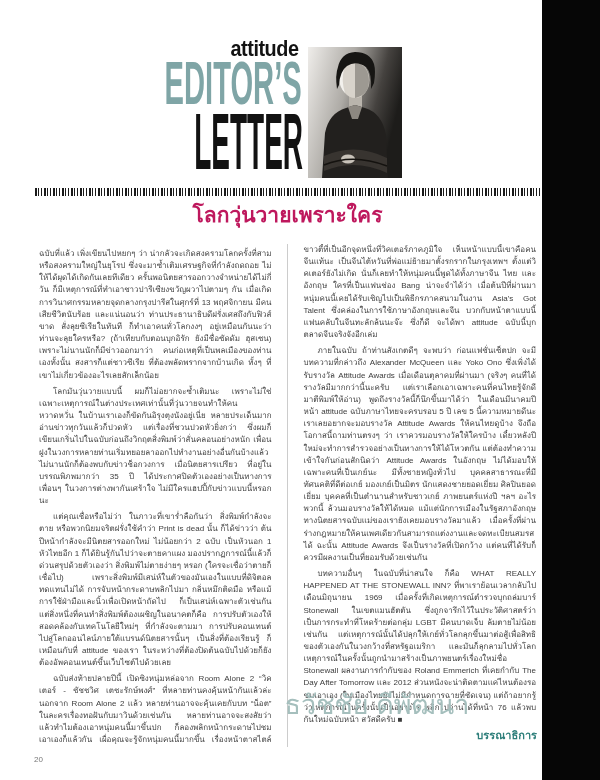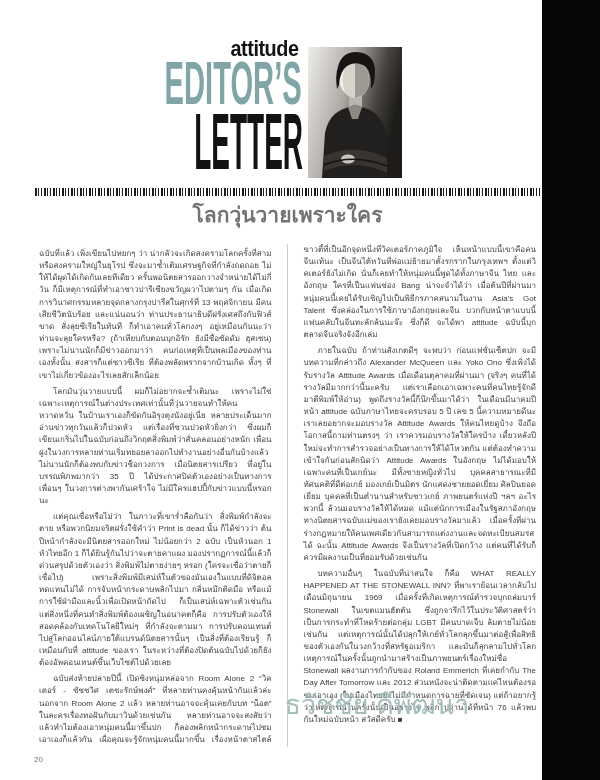--- a/index.html
+++ b/index.html
@@ -29,21 +29,21 @@
   .photo svg{display:block;}
   
   .stripes{
     left:35px;top:188px;width:505px;height:8px;
     background-image:
       repeating-linear-gradient(90deg,#1b1b1b 0 1px,transparent 1px 3px),
       repeating-linear-gradient(90deg,#1b1b1b 0 2px,transparent 2px 9px);
   }
   .title{
     left:35px;top:199px;width:505px;text-align:center;
-    font-size:21px;line-height:32px;font-weight:700;color:#737373;
+    font-size:21px;line-height:32px;font-weight:700;color:#be185d;
   }
   
   .article{
     left:35px;top:244px;width:505px;height:503px;overflow:hidden;
     column-count:2;column-gap:24px;column-rule:1px solid #cccccc;column-fill:auto;
     font-size:8px;line-height:12.15px;text-align:justify;color:#3c3c3c;
   }
   .article p{margin:4px;}
   .article p.indent{text-indent:14px;}
   .sig-name{
@@ -101,18 +101,19 @@
   <div class="abs article">
     <p>ฉบับที่แล้ว เพิ่งเขียนไปหยกๆ ว่า น่ากลัวจะเกิดสงครามโลกครั้งที่สาม หรือสงครามใหญ่ในยุโรป ซึ่งจะมาซ้ำเติมเศรษฐกิจที่กำลังถดถอย ไม่ให้ได้ผุดได้เกิดกันเลยทีเดียว ครั้นพอนิตยสารออกวางจำหน่ายได้ไม่กี่วัน ก็มีเหตุการณ์ที่ทำเอาชาวปารีเซียงขวัญผวาไปตามๆ กัน เมื่อเกิดการวินาศกรรมหลายจุดกลางกรุงปารีสในศุกร์ที่ 13 พฤศจิกายน มีคนเสียชีวิตนับร้อย และแน่นอนว่า ท่านประธานาธิบดีฝรั่งเศสถึงกับฟิวส์ขาด สั่งลุยซีเรียในทันที ก็ทำเอาคนทั่วโลกงงๆ อยู่เหมือนกันนะว่า ท่านจะลุยใครหรือ? (ถ้าเทียบกับตอนบุกอิรัก ยังมีชื่อซัดดัม ฮุสเซน) เพราะไม่นานนักก็มีข่าวออกมาว่า คนก่อเหตุที่เป็นพลเมืองของท่านเองทั้งนั้น สงสารก็แต่ชาวซีเรีย ที่ต้องพลัดพรากจากบ้านเกิด ทั้งๆ ที่เขาไม่เกี่ยวข้องอะไรเลยสักเล็กน้อย</p>
     <p class="indent">โลกมันวุ่นวายแบบนี้ ผมก็ไม่อยากจะซ้ำเติมนะ เพราะไม่ใช่เฉพาะเหตุการณ์ในต่างประเทศเท่านั้นที่วุ่นวายจนทำให้คนหวาดหวั่น ในบ้านเราเองก็ขัดกันอิรุงตุงนังอยู่เนี่ย หลายประเด็นมาก อ่านข่าวทุกวันแล้วก็ปวดหัว แต่เรื่องที่ชวนปวดหัวยิ่งกว่า ซึ่งผมก็เขียนเกริ่นไปในฉบับก่อนถึงวิกฤตสิ่งพิมพ์ว่าสั่นคลอนอย่างหนัก เพื่อนฝูงในวงการหลายท่านเริ่มทยอยลาออกไปทำงานอย่างอื่นกันบ้างแล้ว ไม่นานนักก็ต้องพบกับข่าวช็อกวงการ เมื่อนิตยสารเปรียว ที่อยู่ในบรรณพิภพมากว่า 35 ปี ได้ประกาศปิดตัวเองอย่างเป็นทางการ เพื่อนๆ ในวงการต่างพากันเศร้าใจ ไม่มีใครแฮปปี้กับข่าวแบบนี้หรอกนะ</p>
     <p class="indent">แต่คุณเชื่อหรือไม่ว่า ในภาวะที่เขาร่ำลือกันว่า สิ่งพิมพ์กำลังจะตาย หรือพวกนิยมจริตฝรั่งใช้คำว่า Print is dead นั้น ก็ได้ข่าวว่า ต้นปีหน้ากำลังจะมีนิตยสารออกใหม่ ไม่น้อยกว่า 2 ฉบับ เป็นหัวนอก 1 หัวไทยอีก 1 ก็ได้ยินรู้กันไปว่าจะตายคาแผง มองปรากฏการณ์นี้แล้วก็ด่วนสรุปด้วยตัวเองว่า สิ่งพิมพ์ไม่ตายง่ายๆ หรอก (ใครจะเชื่อว่าตายก็เชื่อไป) เพราะสิ่งพิมพ์มีเสน่ห์ในตัวของมันเองในแบบที่ดิจิตอลทดแทนไม่ได้ การจับหน้ากระดาษพลิกไปมา กลิ่นหมึกติดมือ หรือแม้การใช้ฝ่ามือและนิ้วเพื่อเปิดหน้าถัดไป ก็เป็นเสน่ห์เฉพาะตัวเช่นกัน แต่สิ่งหนึ่งที่คนทำสิ่งพิมพ์ต้องเผชิญในอนาคตก็คือ การปรับตัวเองให้สอดคล้องกับเทคโนโลยีใหม่ๆ ที่กำลังจะตามมา การปรับคอนเทนต์ไปสู่โลกออนไลน์ภายใต้แบรนด์นิตยสารนั้นๆ เป็นสิ่งที่ต้องเรียนรู้ ก็เหมือนกับที่ attitude ของเรา ในระหว่างที่ต้องปิดต้นฉบับไปด้วยก็ยังต้องอัพคอนเทนต์ขึ้นเว็บไซต์ไปด้วยเลย</p>
     <p class="indent">ฉบับส่งท้ายปลายปีนี้ เปิดซิงหนุ่มหล่อจาก Room Alone 2 “วิคเตอร์ - ชัชชวิศ เตชะรักษ์พงศ์” ที่หลายท่านคงคุ้นหน้ากันแล้วล่ะ นอกจาก Room Alone 2 แล้ว หลายท่านอาจจะคุ้นเคยกับบท “น็อต” ในละครเรื่องทอฝันกับมาวินด้วยเช่นกัน หลายท่านอาจจะสงสัยว่า แล้วทำไมต้องเอาหนุ่มคนนี้มาขึ้นปก ก็ลองพลิกหน้ากระดาษไปชมเอาเองก็แล้วกัน เผื่อคุณจะรู้จักหนุ่มคนนี้มากขึ้น เรื่องหน้าตาสไตล์ขาวตี๋ที่เป็นอีกจุดหนึ่งที่วิคเตอร์ภาคภูมิใจ เห็นหน้าแบบนี้เขาคือคนจีนแท้นะ เป็นจีนไต้หวันที่พ่อแม่ย้ายมาตั้งรกรากในกรุงเทพฯ ตั้งแต่วิคเตอร์ยังไม่เกิด นั่นก็เลยทำให้หนุ่มคนนี้พูดได้ทั้งภาษาจีน ไทย และอังกฤษ ใครที่เป็นแฟนช่อง Bang น่าจะจำได้ว่า เมื่อต้นปีที่ผ่านมาหนุ่มคนนี้เคยได้รับเชิญไปเป็นพิธีกรภาคสนามในงาน Asia's Got Talent ซึ่งคล่องในการใช้ภาษาอังกฤษและจีน บวกกับหน้าตาแบบนี้ แฟนคลับในจีนทะลักล้นนะจ๊ะ ซึ่งก็ดี จะได้พา attitude ฉบับนี้บุกตลาดจีนจริงจังอีกเล่ม</p>
     <p class="indent">ภายในฉบับ ถ้าท่านสังเกตดีๆ จะพบว่า ก่อนแฟชั่นเซ็ตปก จะมีบทความที่กล่าวถึง Alexander McQueen และ Yoko Ono ซึ่งเพิ่งได้รับรางวัล Attitude Awards เมื่อเดือนตุลาคมที่ผ่านมา (จริงๆ คนที่ได้รางวัลมีมากกว่านี้นะครับ แต่เราเลือกเอาเฉพาะคนที่คนไทยรู้จักดีมาตีพิมพ์ให้อ่าน) พูดถึงรางวัลนี้ก็นึกขึ้นมาได้ว่า ในเดือนมีนาคมปีหน้า attitude ฉบับภาษาไทยจะครบรอบ 5 ปี เลข 5 นี้ความหมายดีนะ เราเลยอยากจะมอบรางวัล Attitude Awards ให้คนไทยดูบ้าง จึงถือโอกาสนี้ถามท่านตรงๆ ว่า เราควรมอบรางวัลให้ใครบ้าง เดี๋ยวหลังปีใหม่จะทำการสำรวจอย่างเป็นทางการให้ได้โหวตกัน แต่ต้องทำความเข้าใจกันก่อนสักนิดว่า Attitude Awards ในอังกฤษ ไม่ได้มอบให้เฉพาะคนที่เป็นเกย์นะ มีทั้งชายหญิงทั่วไป บุคคลสาธารณะที่มีทัศนคติที่ดีต่อเกย์ มองเกย์เป็นมิตร นักแสดงชายยอดเยี่ยม ศิลปินยอดเยี่ยม บุคคลที่เป็นตำนานสำหรับชาวเกย์ ภาพยนตร์แห่งปี ฯลฯ อะไรพวกนี้ ล้วนมอบรางวัลให้ได้หมด แม้แต่นักการเมืองในรัฐสภาอังกฤษ ทางนิตยสารฉบับแม่ของเรายังเคยมอบรางวัลมาแล้ว เมื่อครั้งที่ผ่านร่างกฎหมายให้คนเพศเดียวกันสามารถแต่งงานและจดทะเบียนสมรสได้ ฉะนั้น Attitude Awards จึงเป็นรางวัลที่เปิดกว้าง แต่คนที่ได้รับก็ควรมีผลงานเป็นที่ยอมรับด้วยเช่นกัน</p>
     <p class="indent">บทความอื่นๆ ในฉบับที่น่าสนใจ ก็คือ WHAT REALLY HAPPENED AT THE STONEWALL INN? ที่พาเราย้อนเวลากลับไปเดือนมิถุนายน 1969 เมื่อครั้งที่เกิดเหตุการณ์ตำรวจบุกถล่มบาร์ Stonewall ในเขตแมนฮัตตัน ซึ่งถูกจารึกไว้ในประวัติศาสตร์ว่าเป็นการกระทำที่โหดร้ายต่อกลุ่ม LGBT มีคนบาดเจ็บ ล้มตายไม่น้อยเช่นกัน แต่เหตุการณ์นั้นได้ปลุกให้เกย์ทั่วโลกลุกขึ้นมาต่อสู้เพื่อสิทธิของตัวเองกันในวงกว้างที่สหรัฐอเมริกา และมันก็ลุกลามไปทั่วโลก เหตุการณ์ในครั้งนั้นถูกนำมาสร้างเป็นภาพยนตร์เรื่องใหม่ชื่อ Stonewall ผลงานการกำกับของ Roland Emmerich ที่เคยกำกับ The Day After Tomorrow และ 2012 ส่วนหนังจะน่าติดตามแค่ไหนต้องรอชมเอาเอง (ในเมืองไทยยังไม่มีกำหนดการฉายที่ชัดเจน) แต่ถ้าอยากรู้ว่าเหตุการณ์ในครั้งนั้นเป็นอย่างไร พลิกไปอ่านได้ที่หน้า 76 แล้วพบกันใหม่ฉบับหน้า สวัสดีครับ ■</p>
   </div>
 
   <div class="abs sig-name">ธวัชชัย ดีพัฒนา</div>
+  <div class="abs sig-role">บรรณาธิการ</div>
 
   <div class="abs pagenum">20</div>
 
   <div class="abs black-band"></div>
 
 </div>
 
 </body></html>

